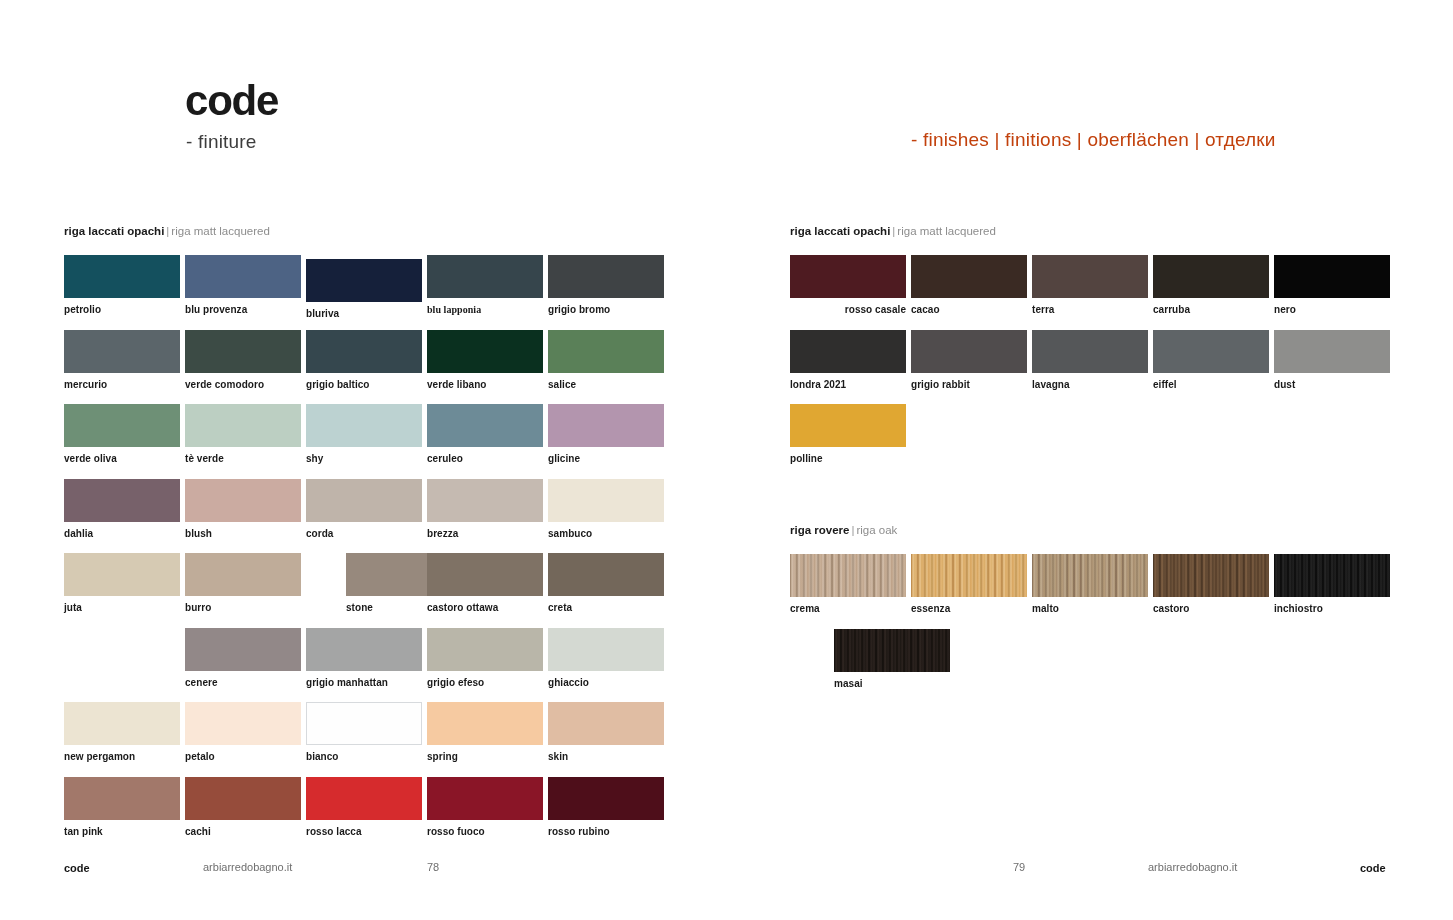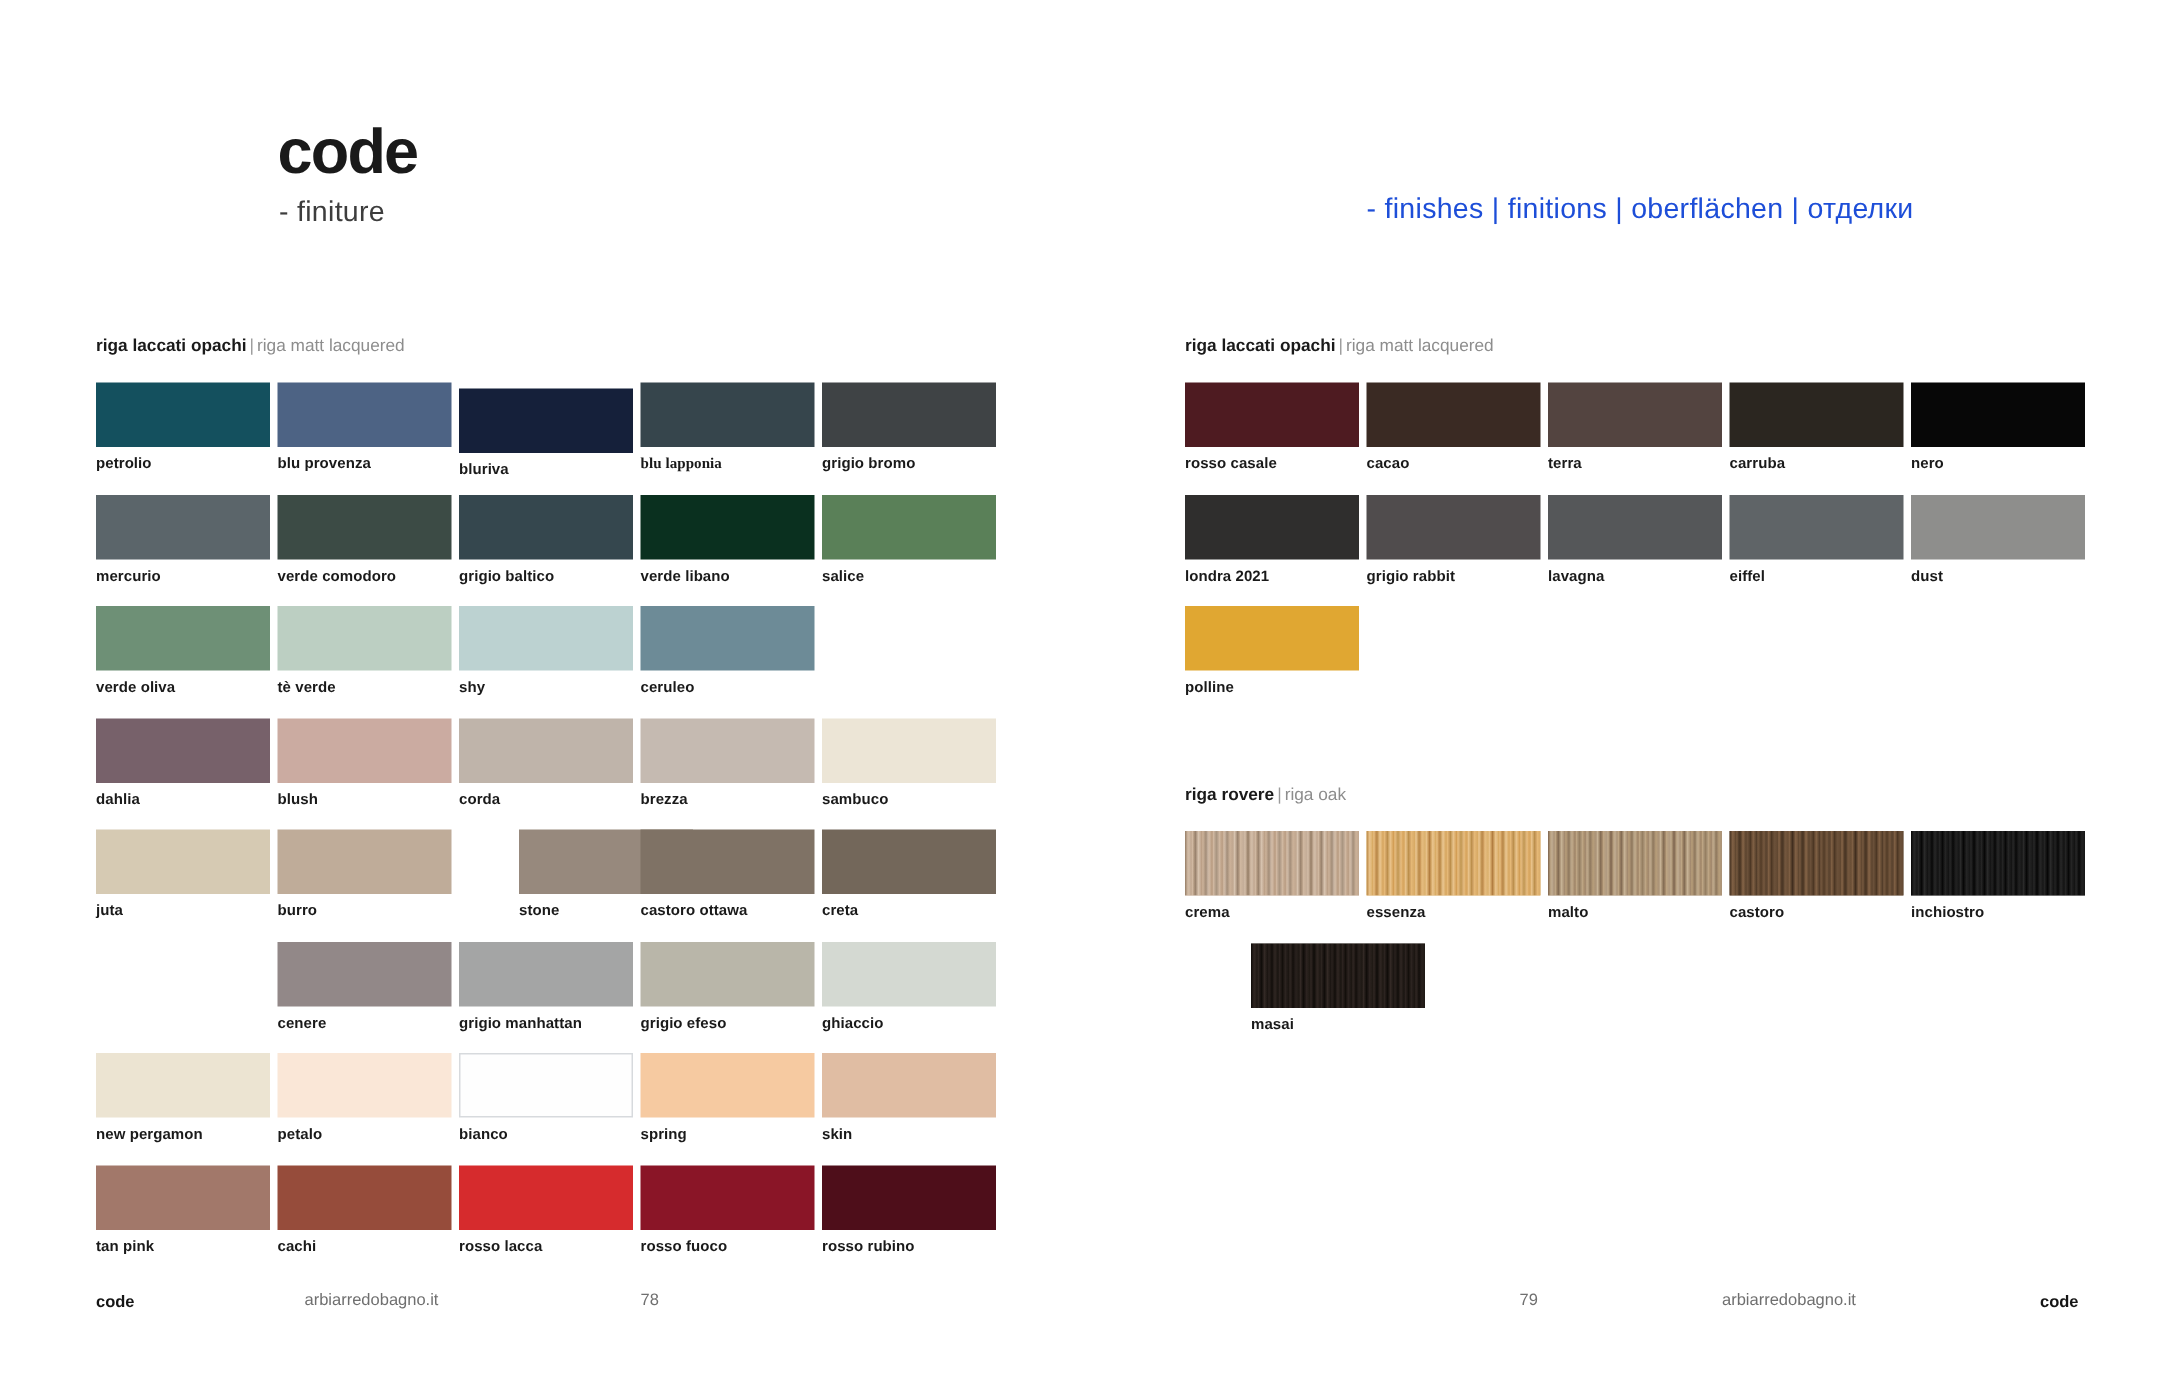--- a/index.html
+++ b/index.html
@@ -18,21 +18,21 @@
     position:absolute;left:185px;top:80px;
     font-size:42px;font-weight:bold;letter-spacing:-1.2px;
     color:#1a1a1a;line-height:1;
   }
   .brand-sub{
     position:absolute;left:186px;top:131px;
     font-size:19px;font-weight:400;color:#3d3d3d;letter-spacing:.2px;
   }
   .lang-line{
     position:absolute;left:911px;top:129px;
-    font-size:19px;font-weight:400;color:#1d4ed8;letter-spacing:.2px;
+    font-size:19px;font-weight:400;color:#c2410c;letter-spacing:.2px;
     white-space:nowrap;
   }
 
   
   .section-head{
     position:absolute;font-size:11.5px;white-space:nowrap;
   }
   .section-head .it{font-weight:bold;color:#1a1a1a;}
   .section-head .sep{color:#9a9a9a;font-weight:400;padding:0 2px;}
   .section-head .en{color:#8d8d8d;font-weight:400;}
@@ -126,20 +126,24 @@
           <span class="label">tè verde</span>
         </div>
         <div class="cell" style="left: 242px; top: 149px;">
           <div class="chip" title="shy" style="background: rgb(188, 210, 209);"></div>
           <span class="label">shy</span>
         </div>
         <div class="cell" style="left: 363px; top: 149px;">
           <div class="chip" title="ceruleo" style="background: rgb(109, 139, 151);"></div>
           <span class="label">ceruleo</span>
         </div>
+        <div class="cell" style="left: 484px; top: 149px;">
+          <div class="chip" title="glicine" style="background: rgb(179, 149, 174);"></div>
+          <span class="label">glicine</span>
+        </div>
         <div class="cell" style="left: 0px; top: 223.5px;">
           <div class="chip" title="dahlia" style="background: rgb(119, 97, 106);"></div>
           <span class="label">dahlia</span>
         </div>
         <div class="cell" style="left: 121px; top: 223.5px;">
           <div class="chip" title="blush" style="background: rgb(203, 171, 161);"></div>
           <span class="label">blush</span>
         </div>
         <div class="cell" style="left: 242px; top: 223.5px;">
           <div class="chip" title="corda" style="background: rgb(191, 180, 170);"></div>
@@ -225,21 +229,21 @@
           <div class="chip" title="rosso fuoco" style="background: rgb(138, 21, 39);"></div>
           <span class="label">rosso fuoco</span>
         </div>
         <div class="cell" style="left: 484px; top: 521.5px;">
           <div class="chip" title="rosso rubino" style="background: rgb(78, 14, 26);"></div>
           <span class="label">rosso rubino</span>
         </div>
       </div>
       <div class="section-head" style="left: 790px; top: 225px;"><span class="it">riga laccati opachi</span><span class="sep">|</span><span class="en">riga matt lacquered</span></div>
       <div class="grid" style="left: 790px; top: 255px; width: 605px; height: 223.5px;">
-        <div class="cell" style="left: 0px; top: 0px;">
+        <div class="cell" style="left: 0px; top: 0px; text-align: right;">
           <div class="chip" title="rosso casale" style="background: rgb(78, 27, 33);"></div>
           <span class="label">rosso casale</span>
         </div>
         <div class="cell" style="left: 121px; top: 0px;">
           <div class="chip" title="cacao" style="background: rgb(58, 42, 35);"></div>
           <span class="label">cacao</span>
         </div>
         <div class="cell" style="left: 242px; top: 0px;">
           <div class="chip" title="terra" style="background: rgb(83, 68, 64);"></div>
           <span class="label">terra</span>

